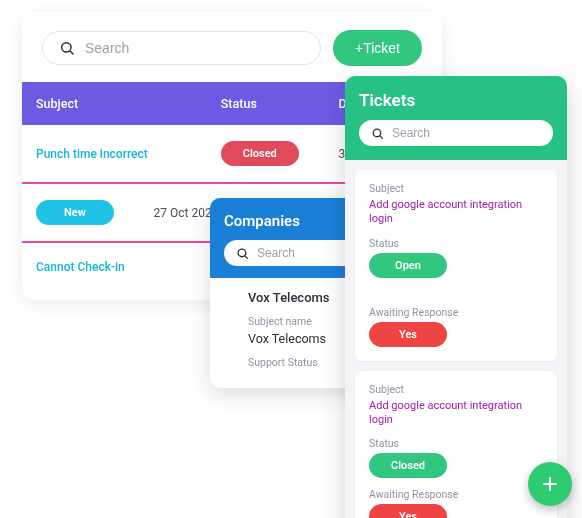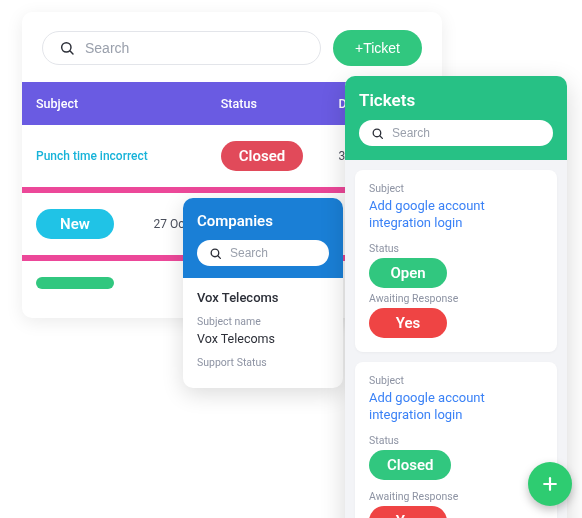--- a/index.html
+++ b/index.html
@@ -71,47 +71,47 @@
   .th, .td {
     padding: 14px 14px;
   }
   .col-subject { flex: 0 0 44%; }
   .col-status  { flex: 0 0 28%; }
   .col-due     { flex: 0 0 28%; }
 
   .trow {
     display: flex;
     align-items: center;
-    border-bottom: 6px solid #ec4899;
+    border-bottom: 2px solid #ec4899;
     font-size: 12px;
   }
   .trow:last-child { border-bottom: none; }
   .trow .td { padding: 16px 14px; }
   .subject-link { color: #17b3d9; font-weight: 500; }
   .due-text { color: #4a4f5c; }
 
   .badge {
     display: inline-block;
     color: #fff;
-    font-size: 15px;
+    font-size: 11px;
     font-weight: 600;
     padding: 6px 18px;
     border-radius: 999px;
     text-align: center;
     min-width: 78px;
   }
   .badge-red    { background: #e14a5a; }
   .badge-cyan   { background: #20c3e6; }
   .badge-green  { background: #31c77f; }
   .badge-coral  { background: #ef4444; }
 
   
   .companies-card {
     position: absolute;
-    left: 183px;
+    left: 210px;
     top: 198px;
     width: 160px;
     background: #fff;
     border-radius: 10px;
     box-shadow: 0 6px 22px rgba(0,0,0,0.14);
     overflow: hidden;
   }
   .companies-head {
     background: #1a7fd6;
     color: #fff;
@@ -124,21 +124,21 @@
     gap: 8px;
     background: #fff;
     border-radius: 999px;
     padding: 6px 12px;
   }
   .mini-search input {
     border: none; outline: none; font-size: 12px; flex: 1; color: #333; background: transparent;
   }
   .mini-search input::placeholder { color: #9aa0ac; }
 
-  .company-body { padding: 12px 14px 16px 14px; }
+  .company-body { padding: 12px 14px 16px 14px; margin-left: 24px; }
   .company-title { font-size: 13px; color: #2c2f38; font-weight: 500; margin-bottom: 10px; }
   .small-label { font-size: 10.5px; color: #8d93a3; margin-bottom: 3px; }
   .small-value { font-size: 12.5px; color: #2c2f38; margin-bottom: 10px; }
 
   
   .tickets-card {
     position: absolute;
     left: 345px;
     top: 76px;
     width: 222px;
@@ -155,21 +155,21 @@
   .tickets-head h3 { font-size: 17px; font-weight: 600; margin-bottom: 10px; }
 
   .ticket-item {
     background: #fff;
     margin: 10px 10px;
     border-radius: 8px;
     padding: 12px 14px 14px 14px;
     box-shadow: 0 1px 3px rgba(0,0,0,0.04);
   }
   .ticket-item .small-label { margin-top: 0; }
-  .ticket-subject { font-size: 13px; color: #3b82f6; margin-bottom: 10px; line-height: 1.3; }
+  .ticket-subject { font-size: 11px; color: #a21caf; margin-bottom: 10px; line-height: 1.3; }
 
   .tickets-card .ticket-item:last-of-type { margin-bottom: 14px; }
 
   
   .fab {
     position: absolute;
     left: 528px;
     top: 462px;
     width: 44px;
     height: 44px;
@@ -211,20 +211,21 @@
   <div class="trow">
     <div class="td col-subject subject-link">Punch time incorrect</div>
     <div class="td col-status"><span class="badge badge-red">Closed</span></div>
     <div class="td col-due due-text">31 Oct 2021</div>
   </div>
   <div class="trow">
     <div class="td col-status"><span class="badge badge-cyan">New</span></div>
     <div class="td col-due due-text">27 Oct 2021</div>
   </div>
   <div class="trow">
+    <div class="td col-subject subject-link">Cannot Check-in</div>
     <div class="td col-status"><span class="badge badge-green"></span></div>
     <div class="td col-due due-text"></div>
   </div>
 </div>
 
 <div class="companies-card">
   <div class="companies-head">
     <h3>Companies</h3>
     <div class="mini-search">
       <span class="search-icon">
@@ -255,21 +256,21 @@
           </svg>
       </span>
       <input type="text" placeholder="Search" style="">
     </div>
   </div>
 
   <div class="ticket-item">
     <div class="small-label">Subject</div>
     <div class="ticket-subject">Add google account integration login</div>
     <div class="small-label">Status</div>
-    <div style="margin-bottom:4px"><span class="badge badge-green">Open</span></div>
+    <div style="margin-bottom:28px"><span class="badge badge-green">Open</span></div>
     <div class="small-label">Awaiting Response</div>
     <span class="badge badge-coral">Yes</span>
   </div>
 
   <div class="ticket-item">
     <div class="small-label">Subject</div>
     <div class="ticket-subject">Add google account integration login</div>
     <div class="small-label">Status</div>
     <div style="margin-bottom:10px"><span class="badge badge-green">Closed</span></div>
     <div class="small-label">Awaiting Response</div>

